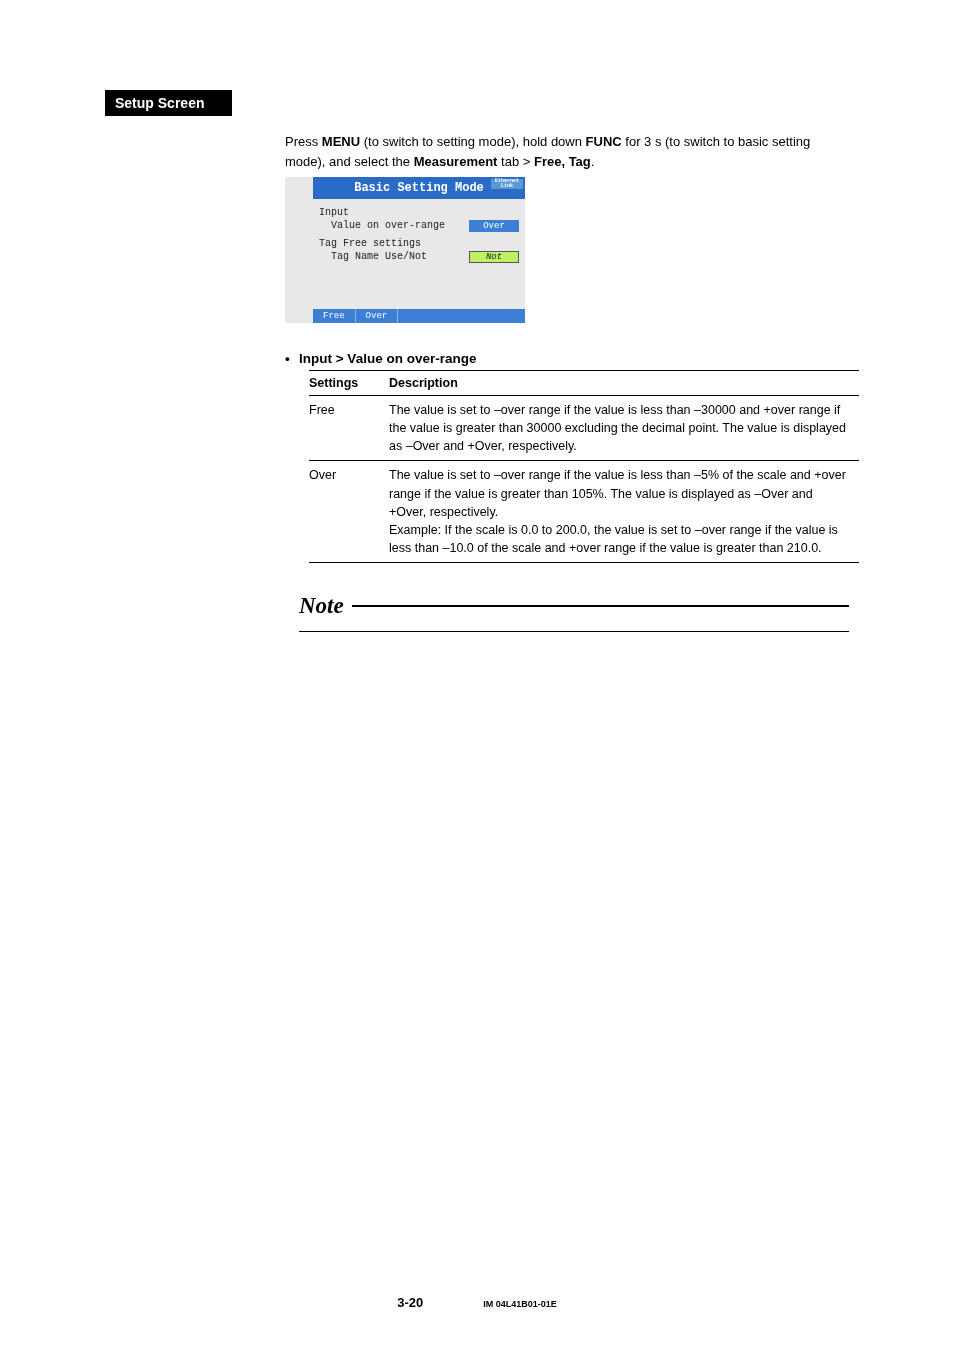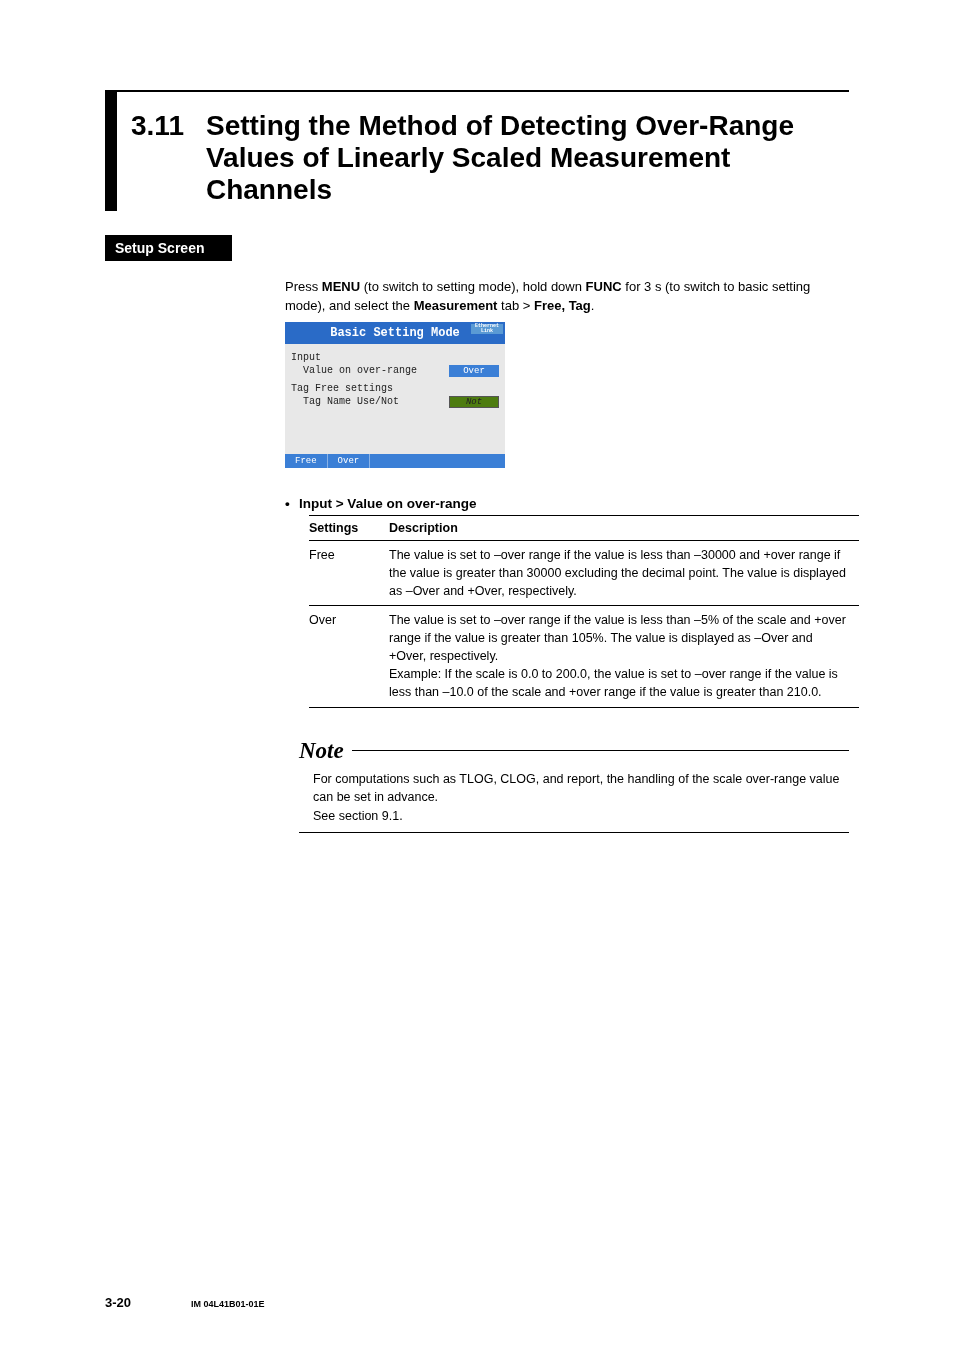--- a/index.html
+++ b/index.html
@@ -57,27 +57,28 @@
   }
   .indent {
     margin-left: 180px;
   }
   .intro-text {
     font-size: 13px;
     line-height: 1.5;
     margin-bottom: 6px;
   }
   .screenshot {
-    width: 220px;
+    width: 240px;
     background: #e8e8e8;
     font-family: "Courier New", monospace;
     font-size: 10px;
     color: #222;
     margin-bottom: 28px;
     position: relative;
+    padding-left: 28px;
   }
   .ss-header {
     background: #2a6bc7;
     color: #fff;
     font-weight: bold;
     font-size: 12px;
     padding: 4px 0;
     text-align: center;
     position: relative;
   }
@@ -96,37 +97,36 @@
   }
   .ss-body {
     padding: 6px 6px 40px 6px;
   }
   .ss-line {
     margin: 2px 0;
     white-space: pre;
   }
   .ss-row {
     display: flex;
-    align-items: center;
     margin: 2px 0 6px 0;
   }
   .ss-row .lbl { flex: 1; white-space: pre; }
   .ss-sel {
     width: 50px;
     text-align: center;
     background: #3b7fd6;
     color: #fff;
     padding: 1px 0;
     font-size: 9px;
   }
   .ss-unsel {
     width: 50px;
     text-align: center;
     border: 1px solid #555;
-    background: #4d7c0f;
+    background: #bef264;
     color: #222;
     padding: 0;
     font-size: 9px;
     font-style: italic;
   }
   .ss-footer {
     display: flex;
     background: #3b7fd6;
     color: #fff;
     font-size: 9px;
@@ -195,39 +195,34 @@
     font-size: 12.5px;
     line-height: 1.5;
     padding-left: 14px;
   }
   .footer {
     position: absolute;
     bottom: 40px;
     left: 105px;
     right: 105px;
     display: flex;
-    justify-content: flex-start;
+    justify-content: center;
     align-items: baseline;
     font-size: 12px;
     gap: 40px;
   }
   .footer .pg { font-weight: bold; font-size: 13px; }
   .footer .doc { font-size: 9px; font-weight: bold; padding-left: 20px; }
   b { font-weight: bold; }
 </style>
 </head>
 <body>
 
 <div class="page">
 
-  <div class="heading-block">
-    <div class="black-bar"></div>
-    <div class="heading-num">3.11</div>
-    <div class="heading-title">Setting the Method of Detecting Over-Range Values of Linearly Scaled Measurement Channels</div>
-  </div>
 
   <div class="section-label-row">
     <span class="section-label">Setup Screen</span>
   </div>
 
   <div class="indent">
     <p class="intro-text">
       <span>Press </span><b>MENU</b><span> (to switch to setting mode), hold down </span><b>FUNC</b><span> for 3 s (to switch to basic setting mode), and select the </span><b>Measurement</b><span> tab &gt; </span><b>Free, Tag</b><span>.</span>
     </p>
 
@@ -279,24 +274,20 @@
 Example:  If the scale is 0.0 to 200.0, the value is set to –over range if the value is less than –10.0 of the scale and +over range if the value is greater than 210.0.</td>
         </tr>
       </tbody>
     </table>
 
     <div class="note-block">
       <div class="note-head">
         <span class="note-word">Note</span>
         <span class="note-line"></span>
       </div>
-      <div class="note-body">
-        <div>For computations such as TLOG, CLOG, and report, the handling of the scale over-range value can be set in advance.</div>
-        <div>See section 9.1.</div>
-      </div>
     </div>
   </div>
 
   <div class="footer">
     <span class="pg">3-20</span>
     <span class="doc">IM 04L41B01-01E</span>
   </div>
 
 </div>
 

